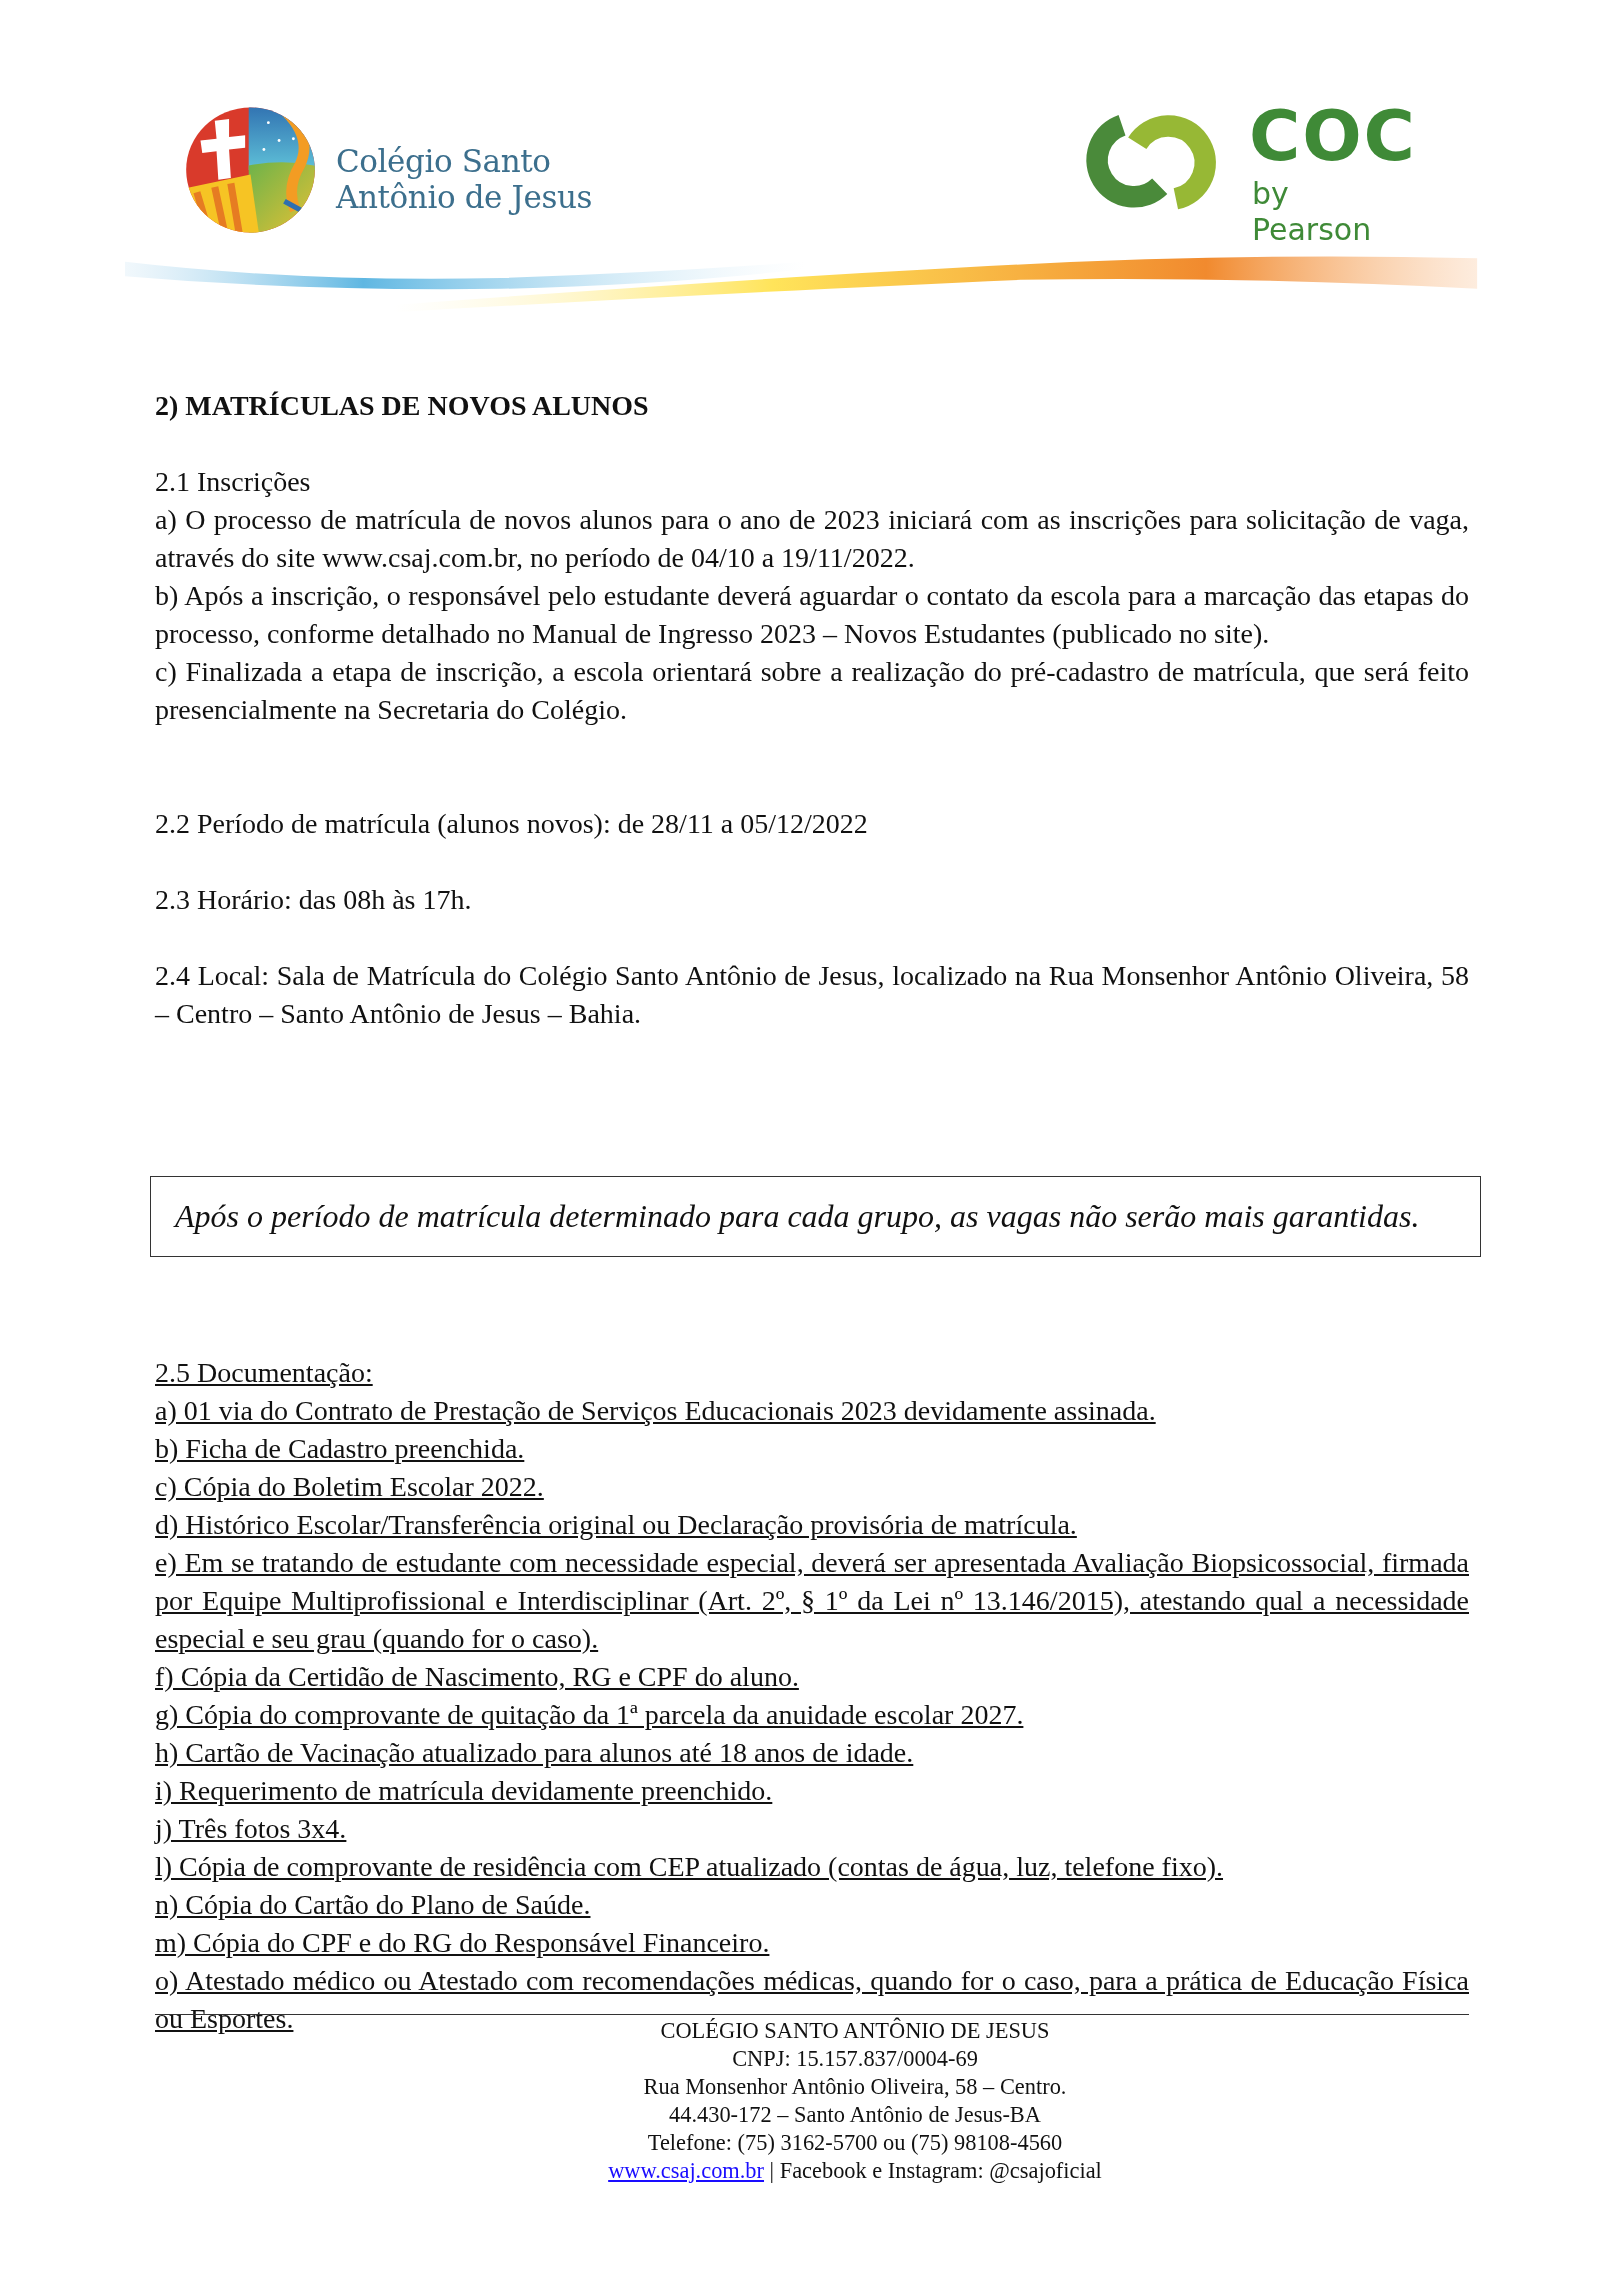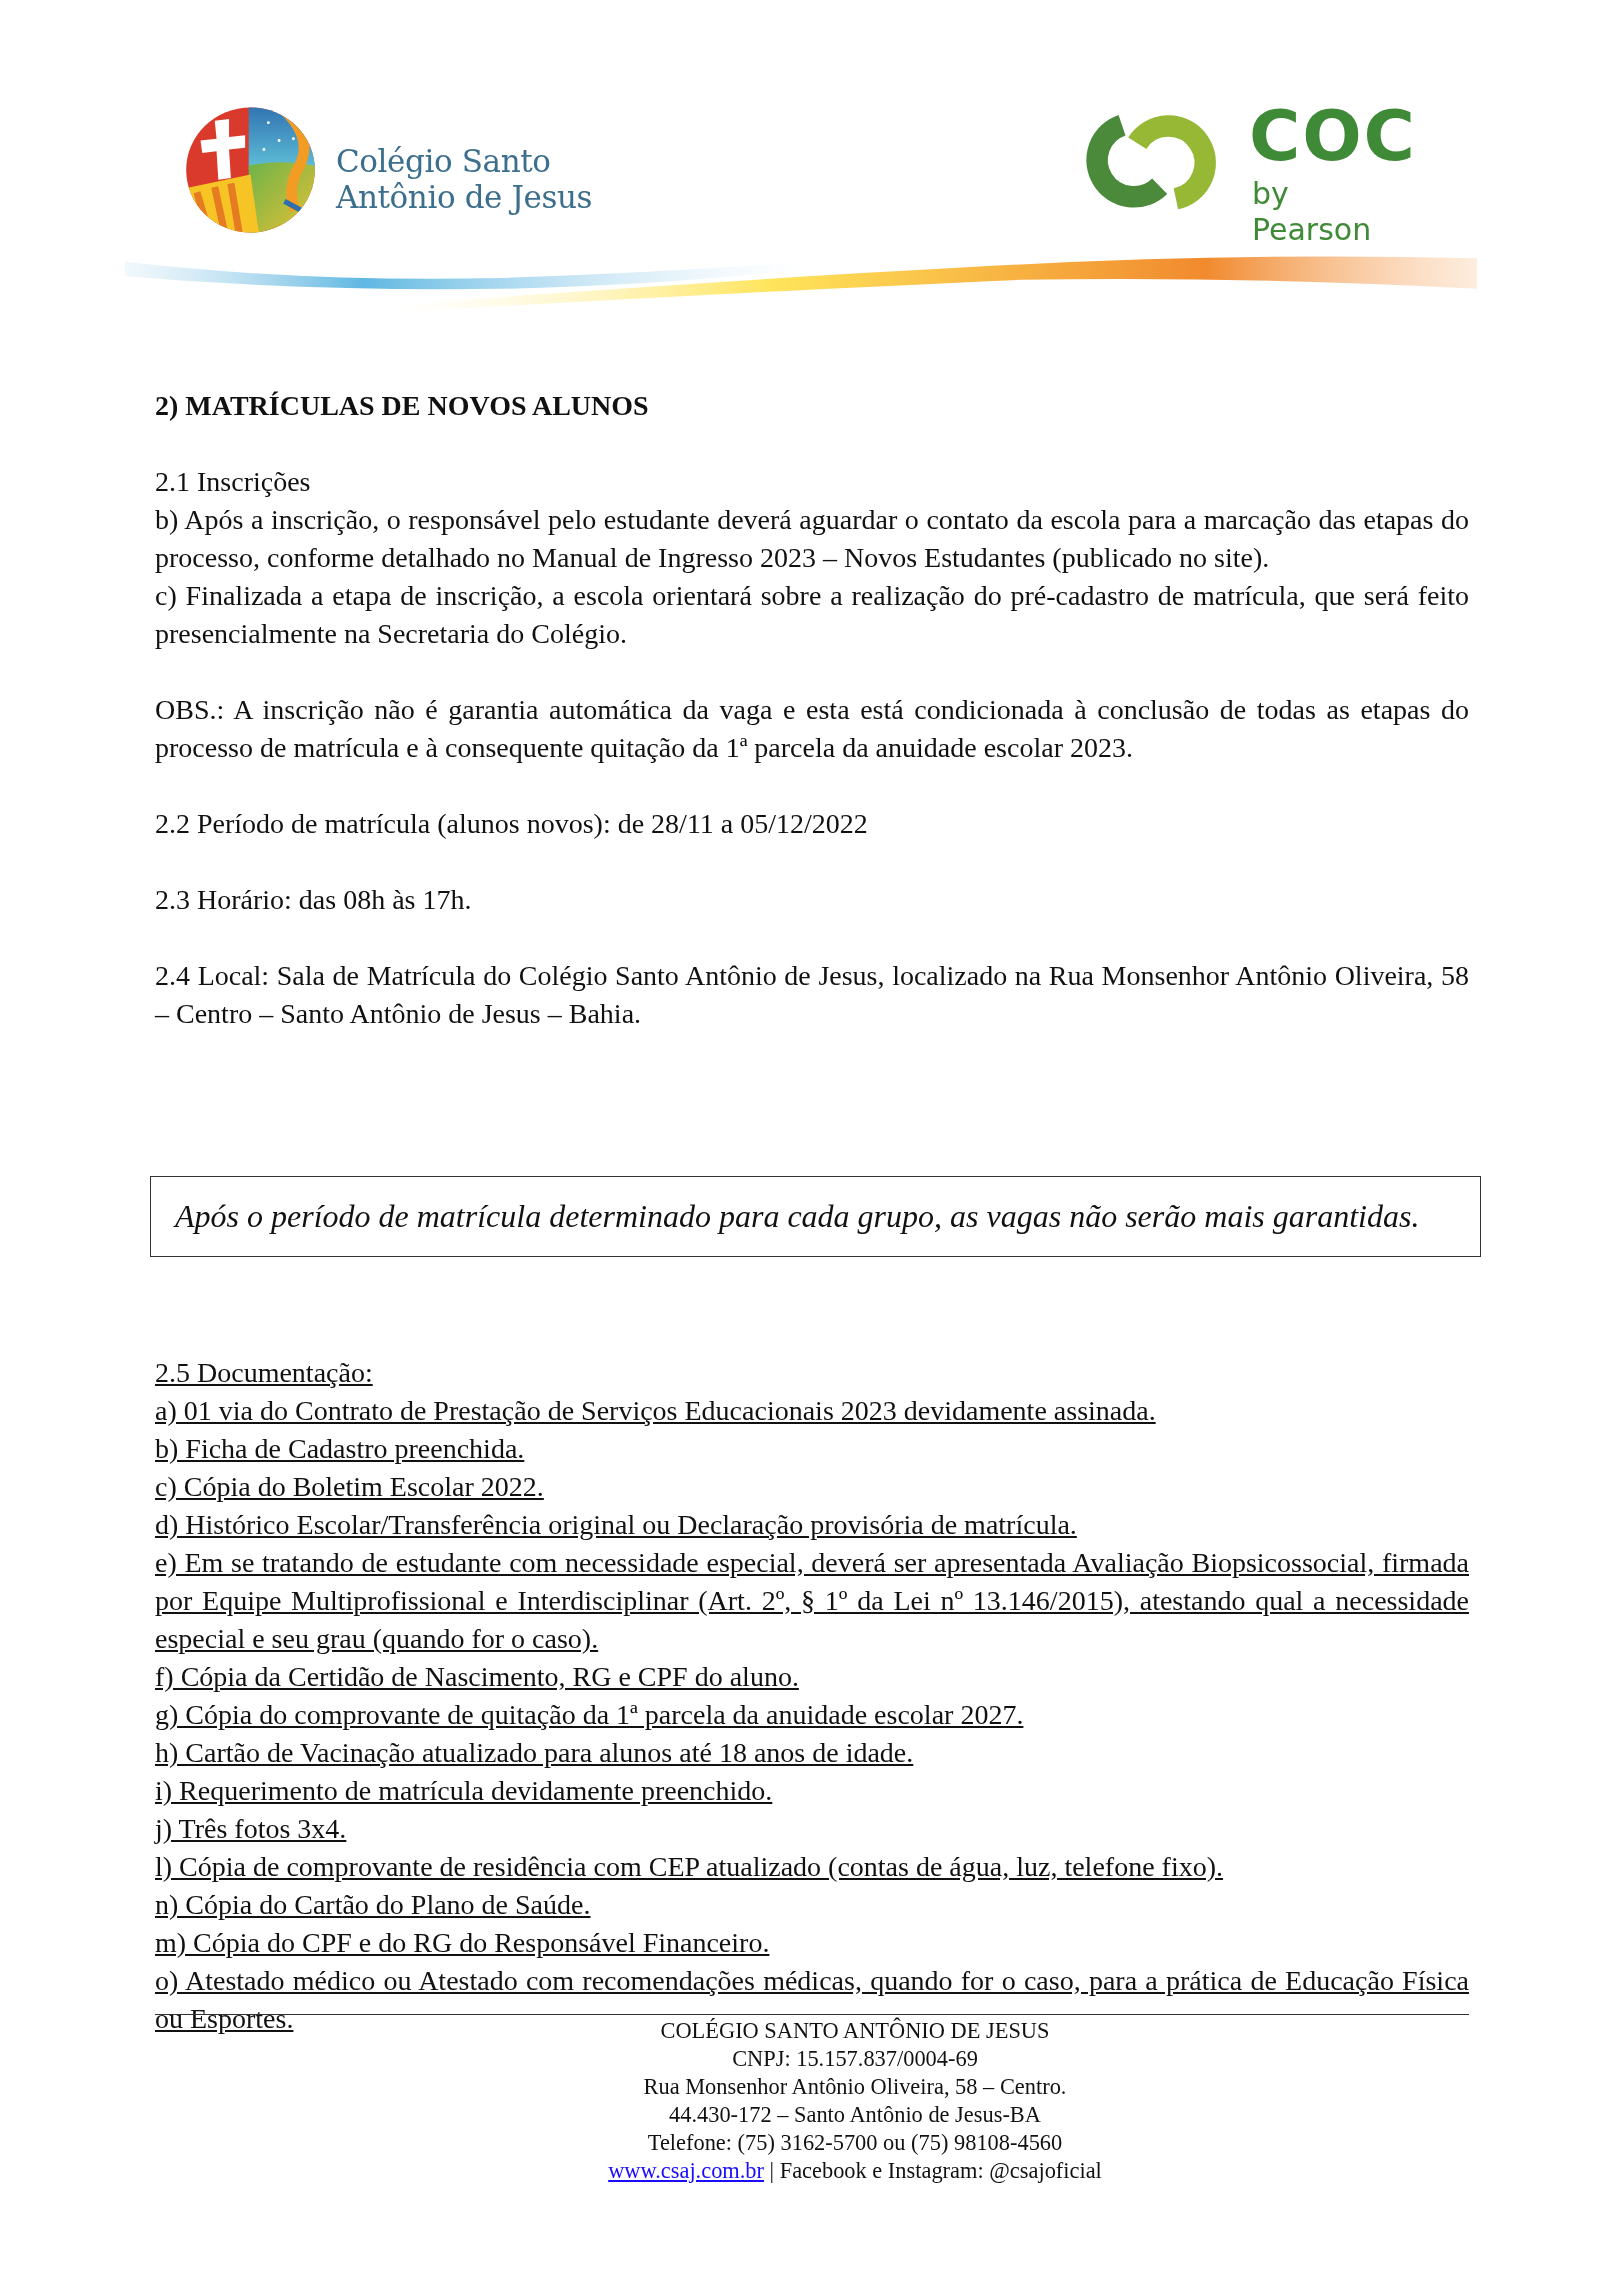--- a/index.html
+++ b/index.html
@@ -100,24 +100,24 @@
     </defs>
     <path d="M0 22 Q200 45 420 40 Q600 34 760 22 L760 30 Q600 48 420 52 Q200 55 0 38 Z" fill="url(#blueg)"></path>
     <path d="M300 70 Q700 40 1000 25 Q1250 12 1510 18 L1510 52 Q1250 38 1000 42 Q700 55 300 78 Z" fill="url(#orangeg)"></path>
   </svg>
 </div>
 
 <div class="content">
   <p class="title">2) MATRÍCULAS DE NOVOS ALUNOS</p>
   <div class="gap"></div>
   <p class="p">2.1 Inscrições</p>
+  <p class="p">a) O processo de matrícula de novos alunos para o ano de 2023 iniciará com as inscrições para solicitação de vaga, através do site www.csaj.com.br, no período de 04/10 a 19/11/2022.</p>
   <p class="p">b) Após a inscrição, o responsável pelo estudante deverá aguardar o contato da escola para a marcação das etapas do processo, conforme detalhado no Manual de Ingresso 2023 – Novos Estudantes (publicado no site).</p>
   <p class="p">c) Finalizada a etapa de inscrição, a escola orientará sobre a realização do pré-cadastro de matrícula, que será feito presencialmente na Secretaria do Colégio.</p>
   <div class="gap"></div>
-  <p class="p">OBS.: A inscrição não é garantia automática da vaga e esta está condicionada à conclusão de todas as etapas do processo de matrícula e à consequente quitação da 1ª parcela da anuidade escolar 2023.</p>
   <div class="gap"></div>
   <p class="p nojust">2.2 Período de matrícula (alunos novos): de 28/11 a 05/12/2022</p>
   <div class="gap"></div>
   <p class="p nojust">2.3 Horário: das 08h às 17h.</p>
   <div class="gap"></div>
   <p class="p">2.4 Local: Sala de Matrícula do Colégio Santo Antônio de Jesus, localizado na Rua Monsenhor Antônio Oliveira, 58 – Centro – Santo Antônio de Jesus – Bahia.</p>
 </div>
 
 <div class="notice-box">
   <span>Após o período de matrícula determinado para cada grupo, as vagas não serão mais garantidas.</span>

